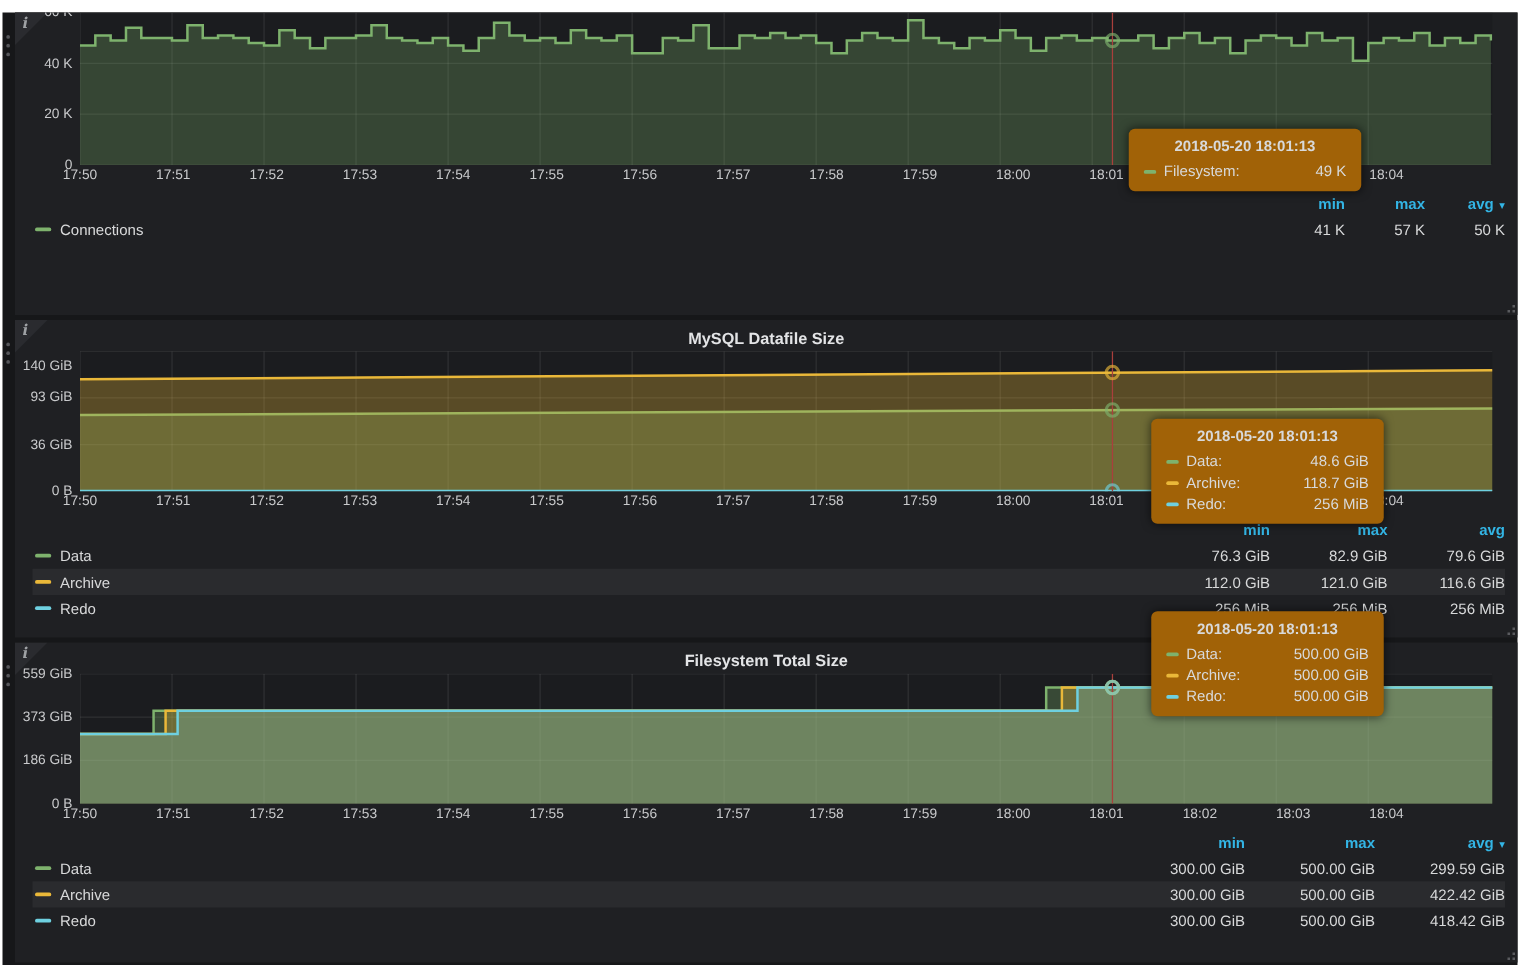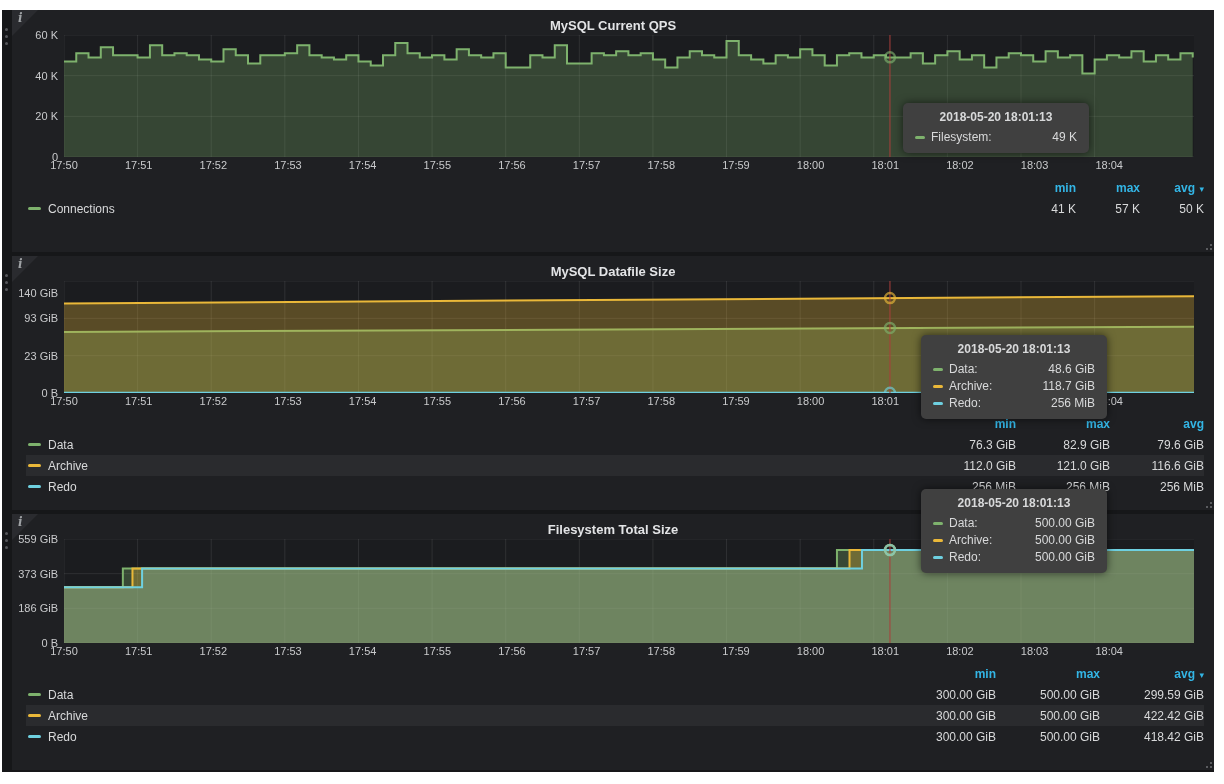--- a/index.html
+++ b/index.html
@@ -27,21 +27,21 @@
   .legend { margin:6px 10px 0 14px; font-size:12px; }
   .legend-header { display:flex; height:17px; align-items:flex-start; }
   .legend-header .spacer { margin-right:auto; }
   .legend-header .col { font-weight:bold; color:#33b5e5; text-align:right; cursor:pointer; }
   .legend-header .caret { font-size:9px; margin-left:2px; }
   .legend-row { display:flex; height:21px; align-items:center; padding-left:2px; }
   .legend-row.striped { background:rgba(255,255,255,0.05); }
   .series-label { display:flex; align-items:center; margin-right:auto; cursor:pointer; }
   .series-dash { width:13px; height:3px; border-radius:2px; margin-right:7px; flex:none; }
   .legend-row .col { text-align:right; color:#d8d9da; }
-  .tooltip { position:absolute; background:#404040; border-radius:5px; padding:7px 12px 9px 12px;
+  .tooltip { position:absolute; background:#a16207; border-radius:5px; padding:7px 12px 9px 12px;
     z-index:20; box-shadow:0 0 8px rgba(0,0,0,0.6); font-size:12px; color:#d8d9da; }
   .tooltip .tt-time { text-align:center; font-weight:bold; margin-bottom:6px; white-space:nowrap; }
   .tooltip .tt-row { display:flex; align-items:center; margin-top:3px; white-space:nowrap; }
   .tooltip .tt-dash { width:10px; height:3px; border-radius:2px; margin-right:6px; flex:none; }
   .tooltip .tt-label { margin-right:auto; padding-right:14px; }
   .tooltip .tt-value { font-weight:normal; }
   .resize-dots { position:absolute; right:2px; bottom:2px; width:10px; height:10px; cursor:nwse-resize; }
   .resize-dots i { position:absolute; width:2px; height:2px; background:#5a5b5f; }
 </style>
 </head>
@@ -51,23 +51,20 @@
 
   <div class="panel-row" style="height:242px;">
     <div class="drag-handle">
       <i class="dot" style="top:18px"></i>
       <i class="dot" style="top:25px"></i>
       <i class="dot" style="top:32px"></i>
     </div>
     <div class="panel">
       <div class="corner-tri"></div>
       <div class="info-glyph">i</div>
-      <div class="panel-title-bar">
-        <span class="panel-title">MySQL Current QPS</span>
-      </div>
       <div class="chart-region">
         <div class="y-axis" style="height: 122px;">
             <div class="y-lab" style="top: 0px;">60 K</div>
             <div class="y-lab" style="top: 40.6667px;">40 K</div>
             <div class="y-lab" style="top: 81.3333px;">20 K</div>
             <div class="y-lab" style="top: 122px;">0</div>
           </div>
         <div class="plot" style="height: 122px;">
             <svg viewBox="0 0 1152 122" preserveAspectRatio="none" style="height: 122px;">
               <rect x="0" y="0" width="1152" height="122" fill="#1b1c1f"></rect>
@@ -148,21 +145,21 @@
     <div class="panel">
       <div class="corner-tri"></div>
       <div class="info-glyph">i</div>
       <div class="panel-title-bar">
         <span class="panel-title">MySQL Datafile Size</span>
       </div>
       <div class="chart-region">
         <div class="y-axis" style="height: 112px;">
             <div class="y-lab" style="top: 12px;">140 GiB</div>
             <div class="y-lab" style="top: 37.3333px;">93 GiB</div>
-            <div class="y-lab" style="top: 74.6667px;">23 GiB</div>
+            <div class="y-lab" style="top: 74.6667px;">36 GiB</div>
             <div class="y-lab" style="top: 112px;">0 B</div>
           </div>
         <div class="plot" style="height: 112px;">
             <svg viewBox="0 0 1152 112" preserveAspectRatio="none" style="height: 112px;">
               <rect x="0" y="0" width="1152" height="112" fill="#1b1c1f"></rect>
               <line x1="0" y1="0" x2="1152" y2="0" stroke="rgba(255,255,255,0.09)" stroke-width="1" vector-effect="non-scaling-stroke"></line>
               <line x1="0" y1="37.33333333333333" x2="1152" y2="37.33333333333333" stroke="rgba(255,255,255,0.09)" stroke-width="1" vector-effect="non-scaling-stroke"></line>
               <line x1="0" y1="74.66666666666666" x2="1152" y2="74.66666666666666" stroke="rgba(255,255,255,0.09)" stroke-width="1" vector-effect="non-scaling-stroke"></line>
               <line x1="0" y1="112" x2="1152" y2="112" stroke="rgba(255,255,255,0.09)" stroke-width="1" vector-effect="non-scaling-stroke"></line>
               <line x1="0" y1="0" x2="0" y2="112" stroke="rgba(255,255,255,0.09)" stroke-width="1" vector-effect="non-scaling-stroke"></line>

